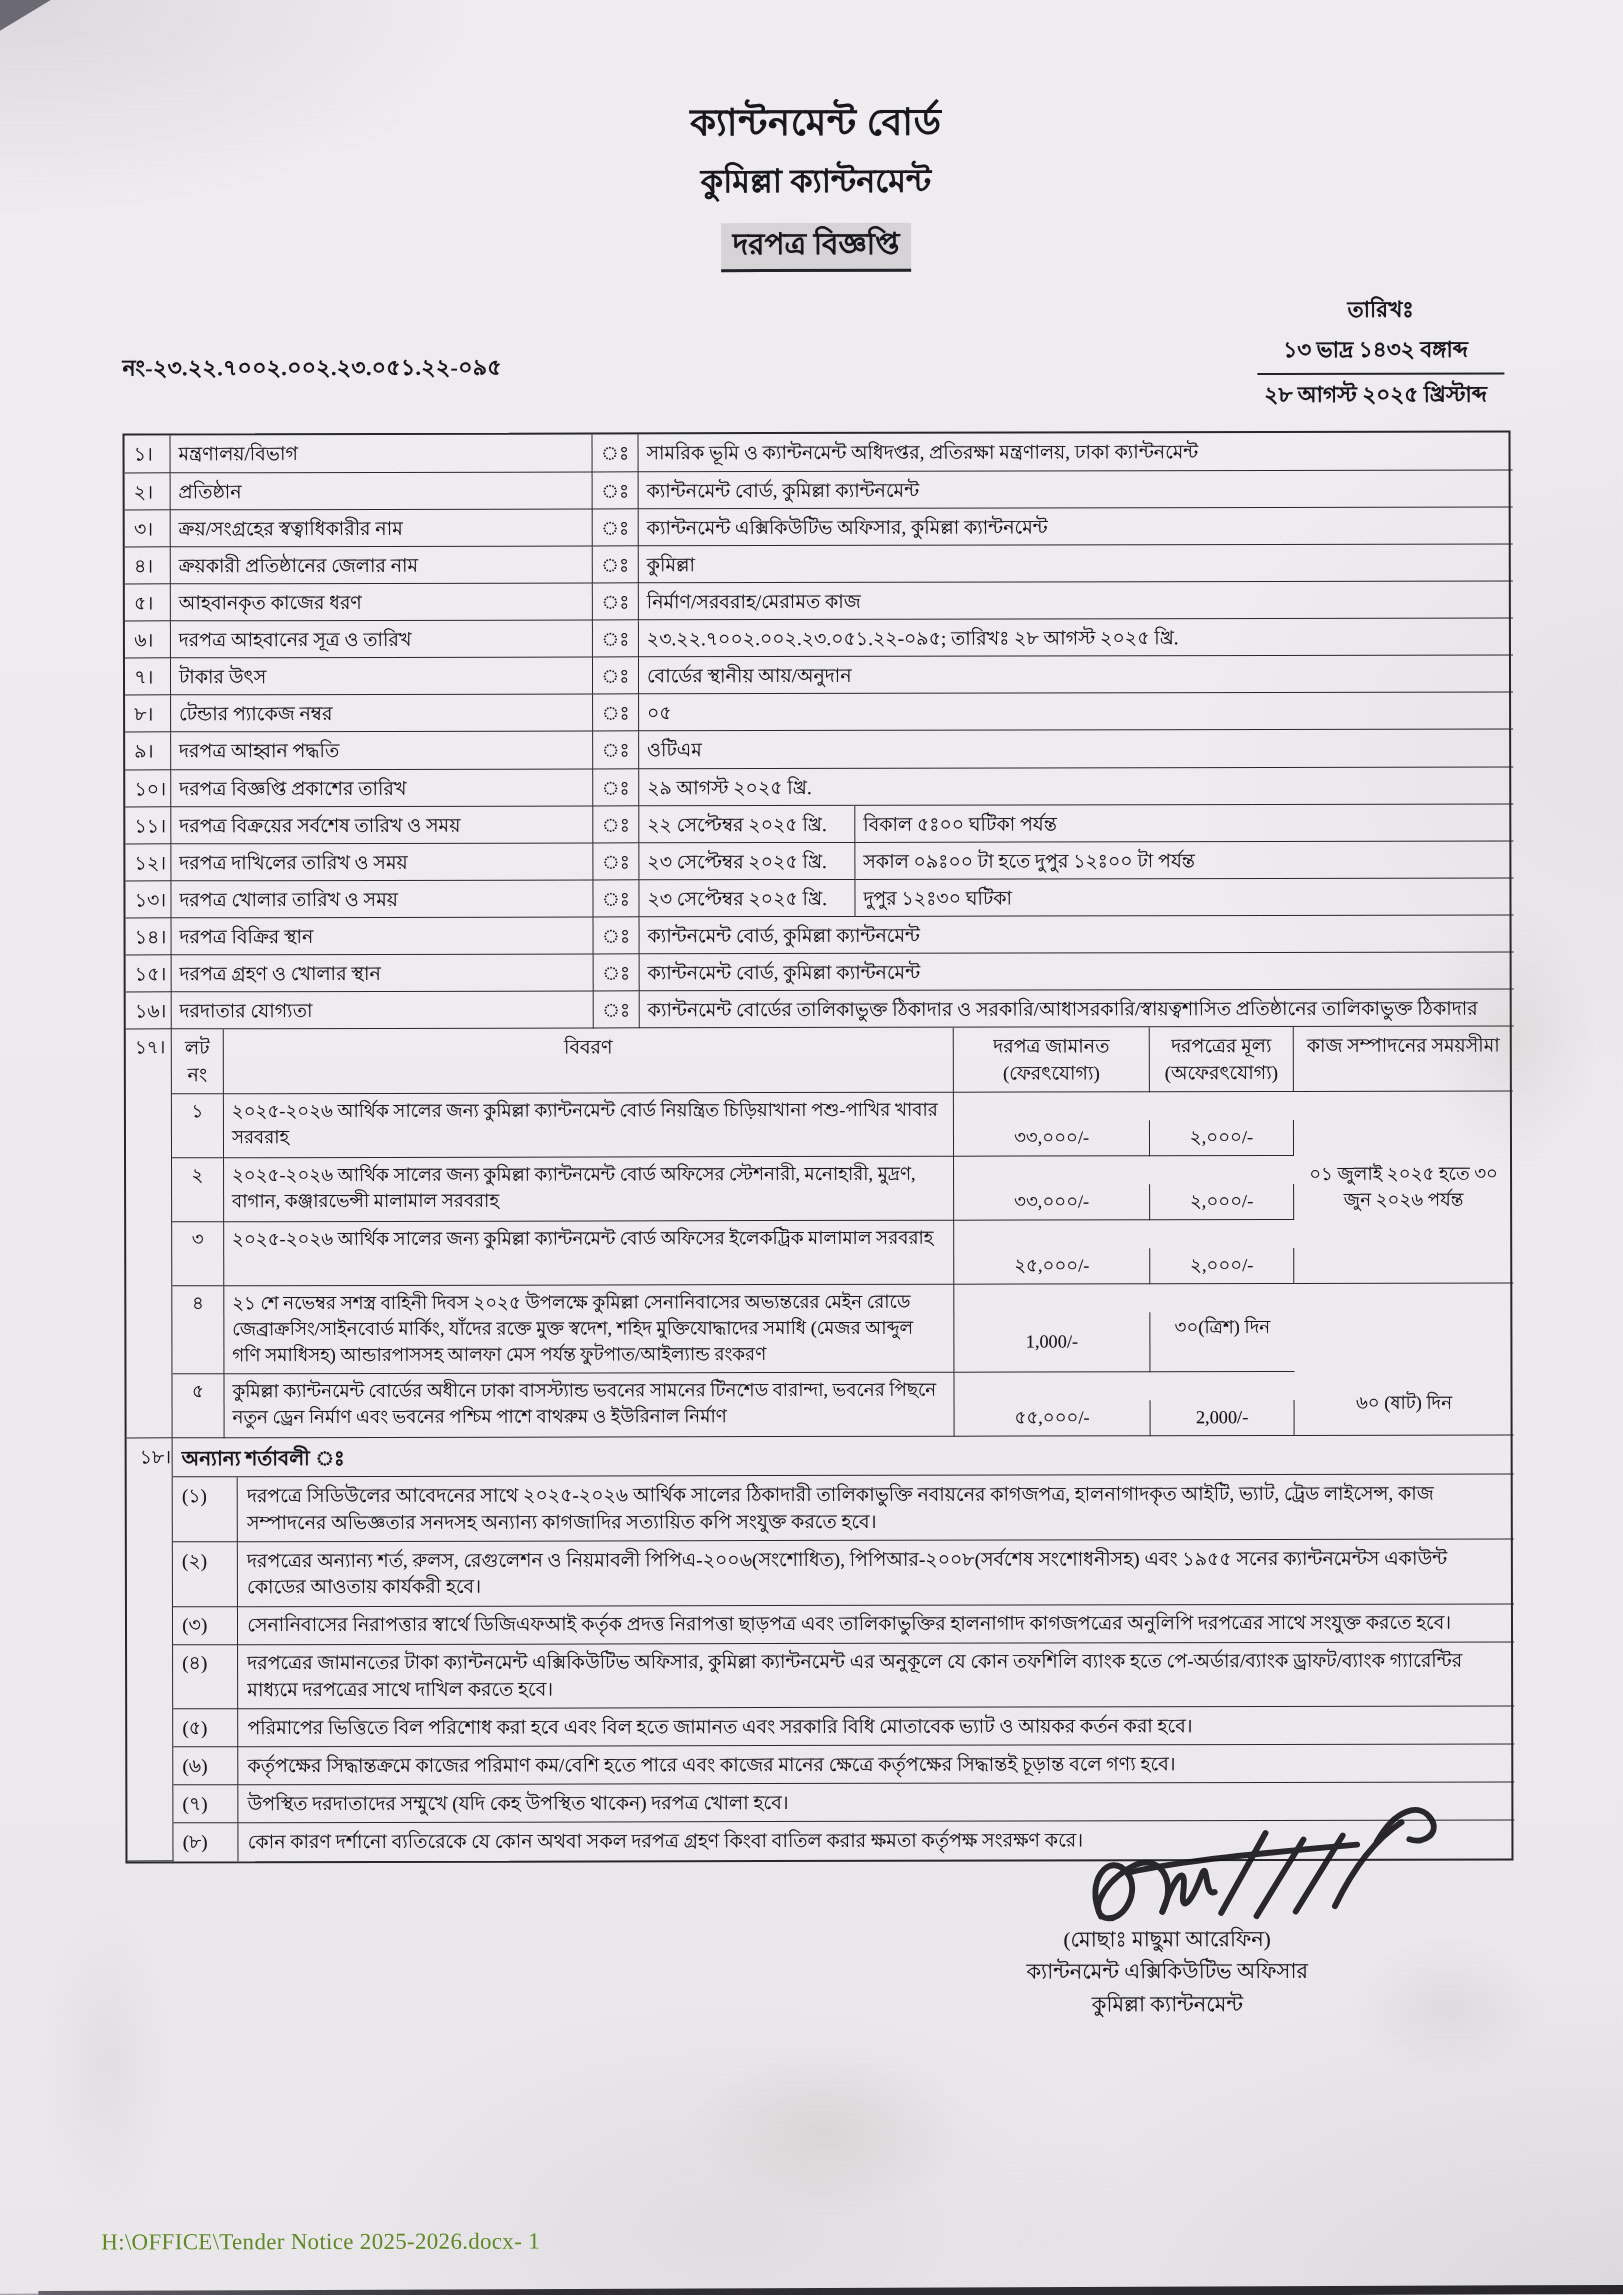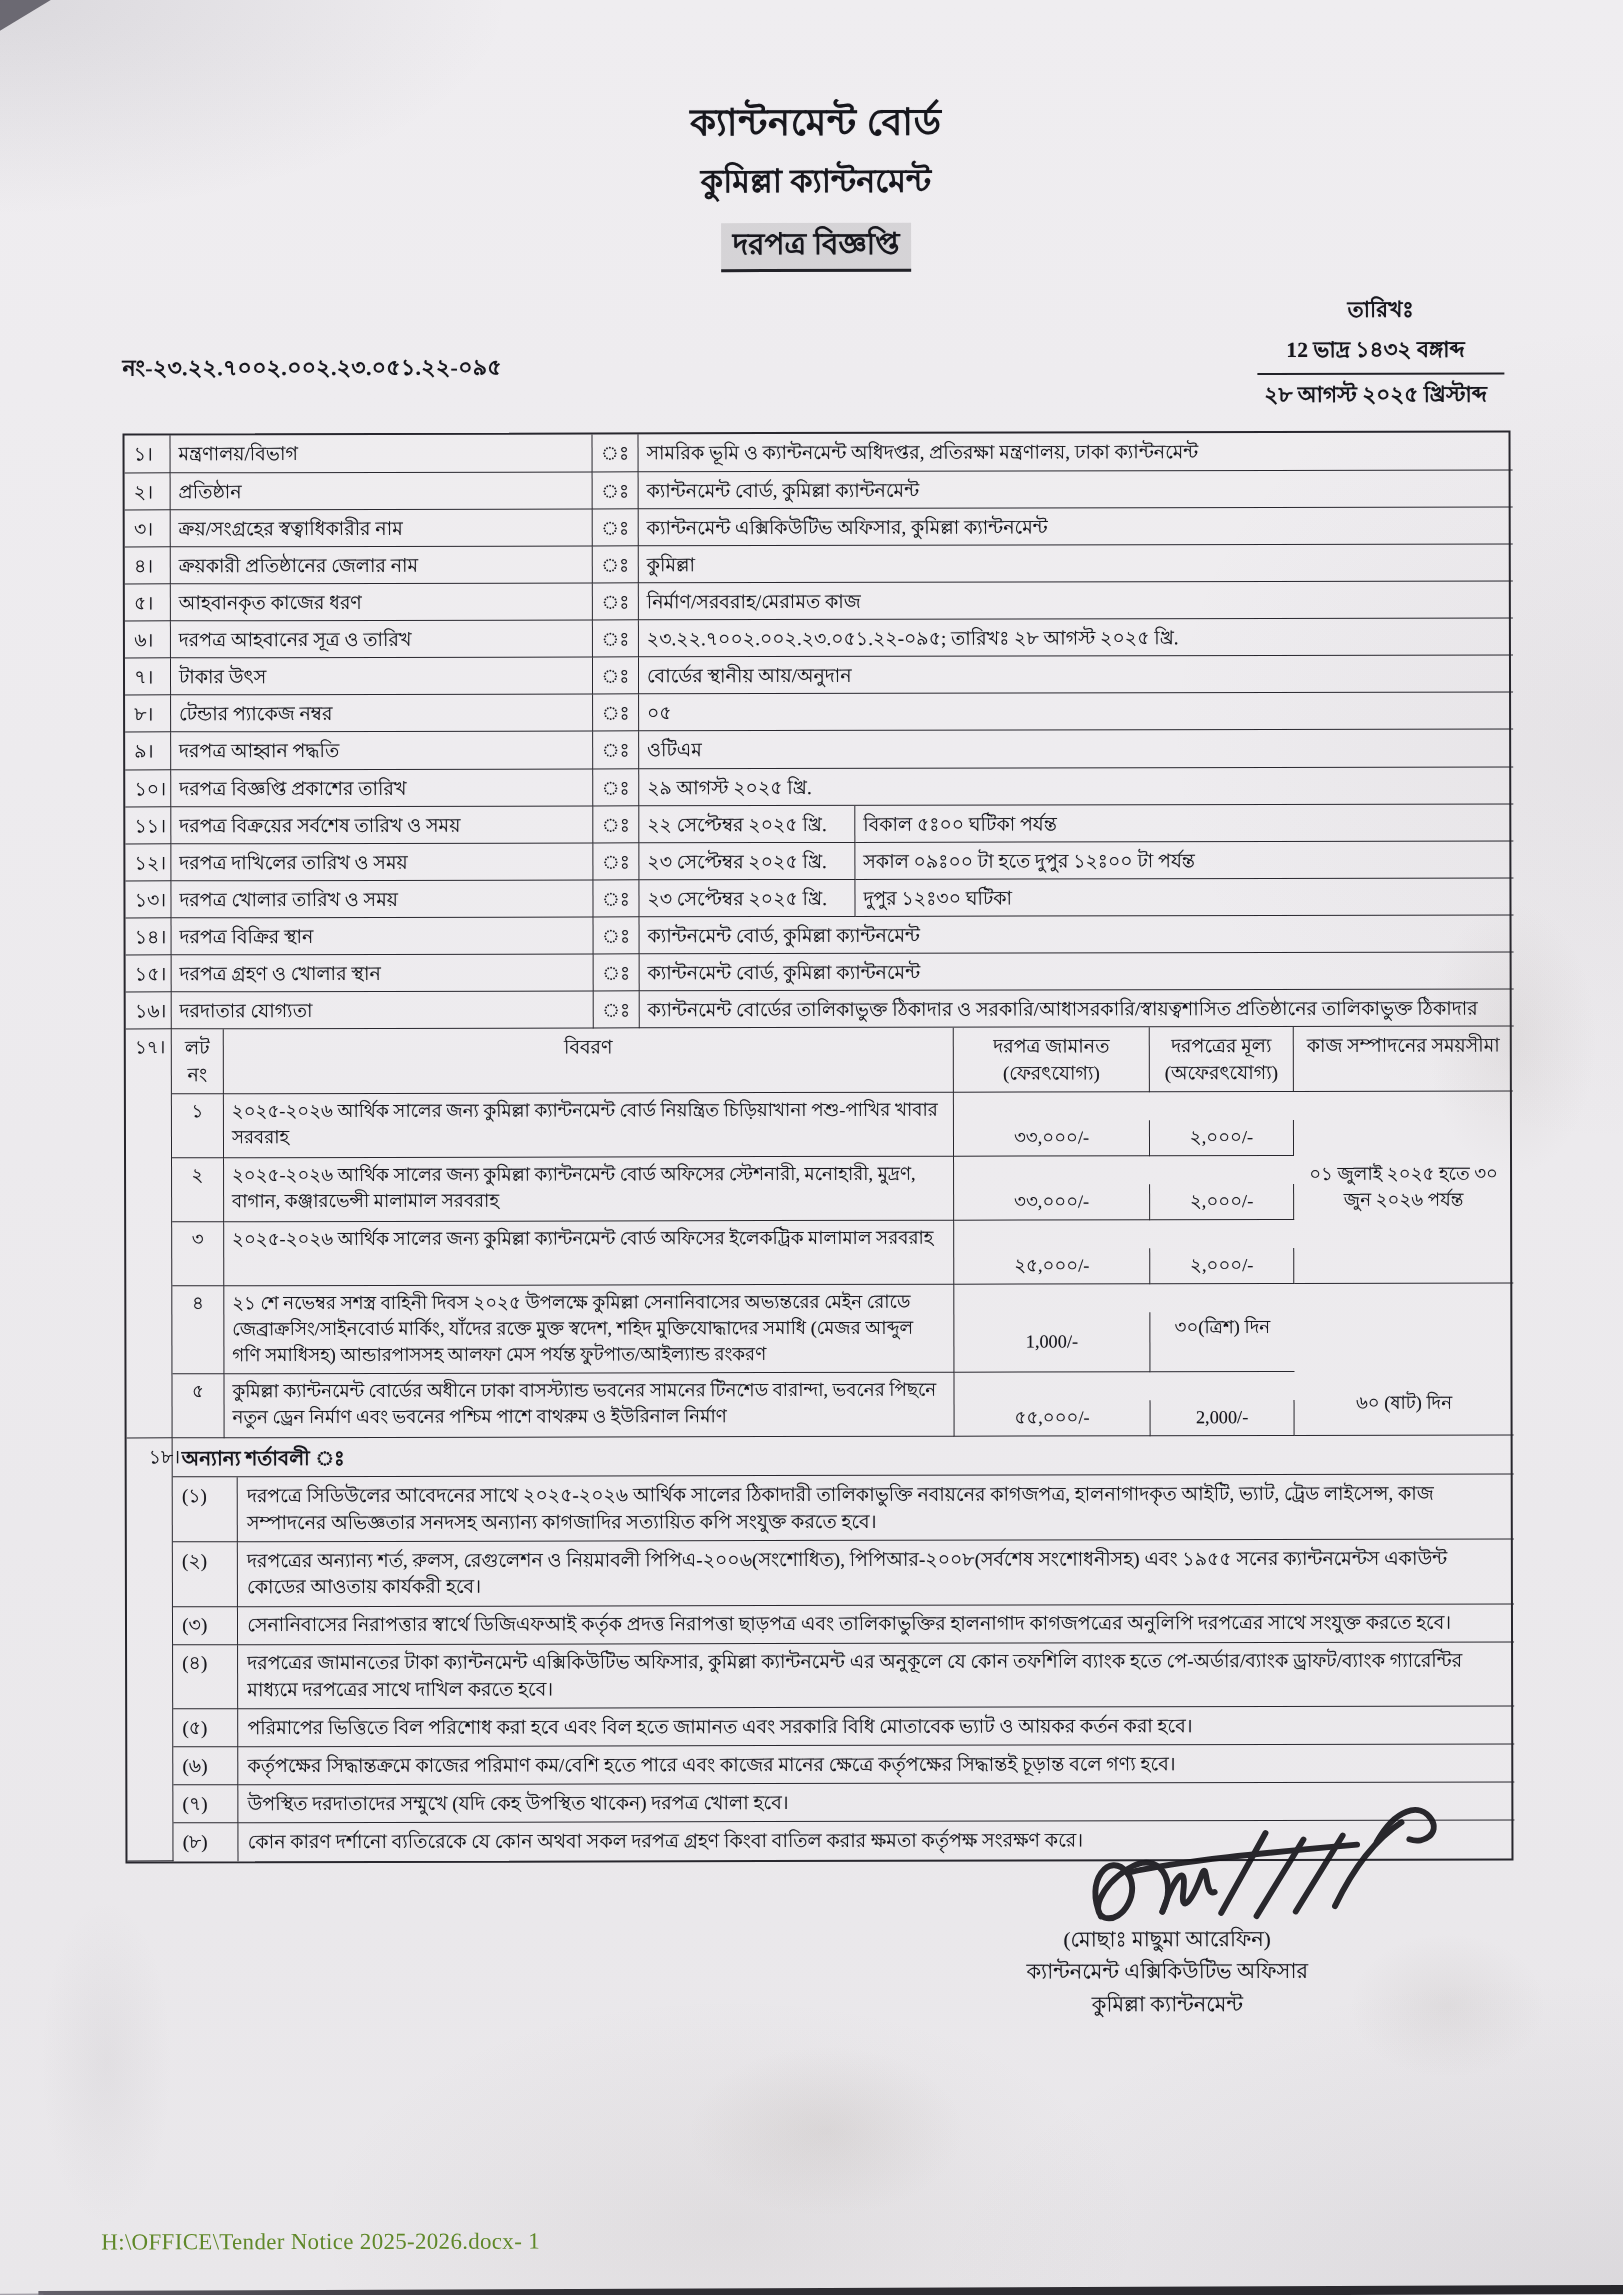--- a/index.html
+++ b/index.html
@@ -71,21 +71,21 @@
   .lotgrid .amt { text-align:center; display:flex; align-items:center; justify-content:center;margin-top:28px; }
   .lotgrid .dur-merged { grid-column:6; grid-row:2/5; display:flex; align-items:center;
     justify-content:center; text-align:center; border-right:none; }
   .lotgrid .dur { display:flex; align-items:center; justify-content:center; text-align:center; border-right:none; }
   .lotgrid .last-col { border-right:none; }
   .r1{grid-row:1} .r2{grid-row:2} .r3{grid-row:3} .r4{grid-row:4} .r5{grid-row:5} .r6{grid-row:6}
   
   .condgrid { display:grid; grid-template-columns:46px 65px 1276px; }
   .condgrid > div { border-bottom:1.3px solid #28272e; font-size:19px; line-height:1.4;
     padding:5.9px 9.2px 4.6px; }
-  .condgrid .num18 { grid-column:1; grid-row:1/10; border-right:1.3px solid #28272e; padding-left:22px; }
+  .condgrid .num18 { grid-column:1; grid-row:1/10; border-right:1.3px solid #28272e; padding-left:13px; }
   .condgrid .cond-title { grid-column:2/4; font-weight:bold; font-size:20px; }
   .condgrid .cnum { border-right:1.3px solid #28272e; text-align:left; padding-right:2.6px; }
   .condgrid .no-b { border-bottom:none; }
   
   .sig-zone { display:flex; justify-content:flex-end; margin-top:62px; }
   .sig-block { position:relative; width:419px; margin-right:137px; text-align:center;
     font-size:21px; line-height:1.55; }
   .sig-scribble { position:absolute; top:-141px; right:-79px; }
   
   .footer-path { position:absolute; left:99px; bottom:41px;
@@ -111,21 +111,21 @@
     <div class="doc-title-wrap">
       <span class="doc-title">দরপত্র বিজ্ঞপ্তি</span>
     </div>
   </div>
 
   <div class="memo-row">
     <div class="memo-no">নং-২৩.২২.৭০০২.০০২.২৩.০৫১.২২-০৯৫</div>
     <div class="date-block">
       <span class="date-label">তারিখঃ</span>
       <span class="date-frac">
-        <span class="top">12 ভাদ্র ১৪৩২ বঙ্গাব্দ</span>
+        <span class="top">১৩ ভাদ্র ১৪৩২ বঙ্গাব্দ</span>
         <span class="bot">২৮ আগস্ট ২০২৫ খ্রিস্টাব্দ</span>
       </span>
     </div>
   </div>
 
   <div class="outer-table">
 
     <div class="irow">
         <div class="cell-no">১।</div>
         <div>মন্ত্রণালয়/বিভাগ</div>

